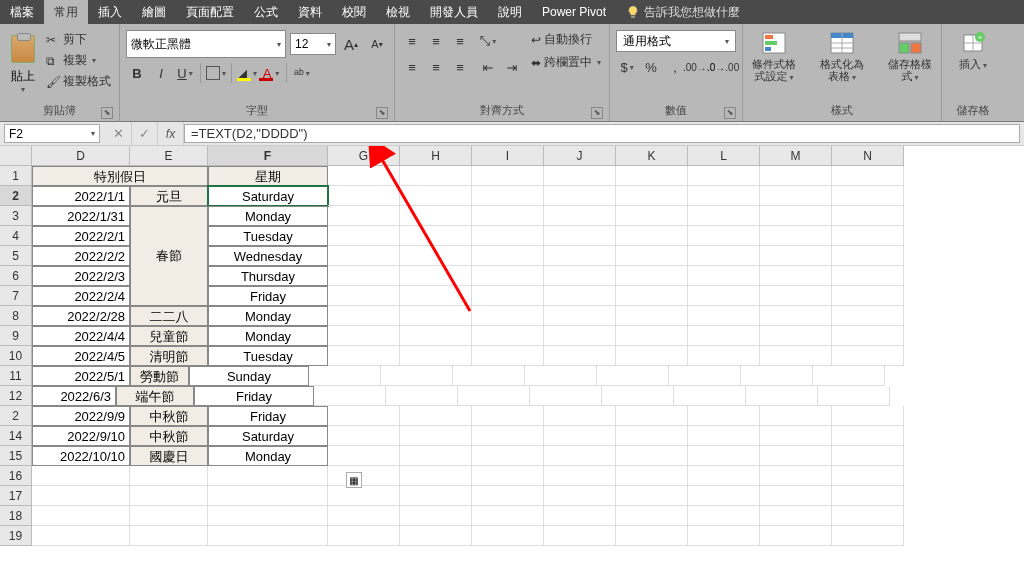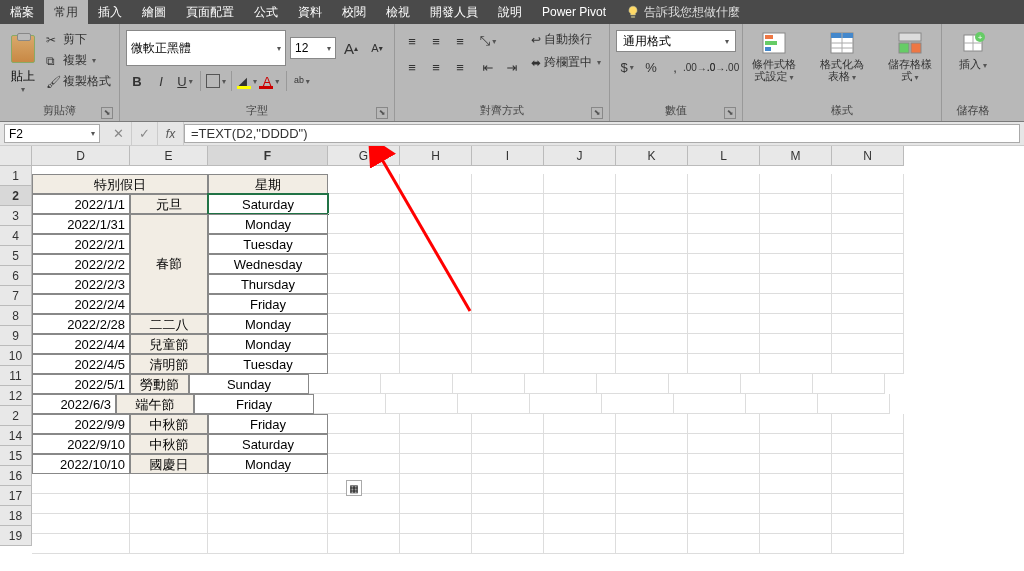--- a/index.html
+++ b/index.html
@@ -22,21 +22,21 @@
 .clipboard-left { display: flex; flex-direction: column; align-items: center; gap: 0; padding-top:4px;}
 .paste-big { width: 34px; height: 38px; display:flex; flex-direction:column; align-items:center; justify-content:center; }
 .paste-icon { width: 24px; height: 28px; background: linear-gradient(#d9a96b,#c88844); border: 1px solid #8a6; border-radius: 2px; position: relative; }
 .paste-icon::before { content:""; position:absolute; top:-3px; left:5px; width:12px; height:6px; background:#bbb; border:1px solid #888; border-radius:2px; }
 .clipboard-right { display:flex; flex-direction:column; gap:2px; padding-top:4px; }
 .clip-item { display:flex; align-items:center; gap:3px; font-size:12px; color:#333; padding:1px 2px;}
 .mini-icon { width:14px; height:14px; display:inline-block; }
 
 .font-group-body { display:flex; flex-direction:column; gap:4px; padding-top:4px; }
 .font-row1 { display:flex; gap:4px; align-items:center; }
-.font-name { width: 160px; height:36px; background:#fff; border:1px solid #888; font-size:12px; padding:2px 4px; display:flex; align-items:center; justify-content:space-between; }
+.font-name { width: 160px; height:28px; background:#fff; border:1px solid #888; font-size:12px; padding:2px 4px; display:flex; align-items:center; justify-content:space-between; }
 .font-size { width: 46px; height:22px; background:#fff; border:1px solid #888; font-size:12px; padding:2px 4px; display:flex; align-items:center; justify-content:space-between; }
 .sq-btn { width:22px; height:22px; border:1px solid transparent; display:flex; align-items:center; justify-content:center; font-size:13px; color:#333; }
 .font-row2 { display:flex; gap:2px; align-items:center; }
 .dd-arrow { font-size:8px; color:#555; margin-left:2px;}
 
 .align-body { display:flex; gap:6px; padding-top:4px; }
 .align-col { display:flex; flex-direction:column; gap:4px; }
 .align-row { display:flex; gap:2px; }
 .wrap-item { display:flex; align-items:center; gap:3px; font-size:12px; color:#333; padding:1px 2px; white-space:nowrap;}
 
@@ -59,21 +59,21 @@
 
 
 .grid-area { position:relative; height: calc(571px - 24px - 98px - 24px); overflow:hidden; background:#fff; }
 .corner { position:absolute; left:0; top:0; width:32px; height:20px; background:#e8e8e8; border-right:1px solid #bbb; border-bottom:1px solid #bbb; }
 .col-headers { position:absolute; left:32px; top:0; height:20px; display:flex; }
 .col-h { background:#e8e8e8; border-right:1px solid #bbb; border-bottom:1px solid #bbb; text-align:center; font-size:12px; color:#333; line-height:20px; }
 .col-h.active { background:#d8d8d8; font-weight:bold;}
 .row-headers { position:absolute; left:0; top:20px; width:32px; }
 .row-h { height:20px; background:#e8e8e8; border-right:1px solid #bbb; border-bottom:1px solid #bbb; text-align:center; font-size:12px; color:#333; line-height:20px; }
 .row-h.active { background:#d8d8d8; font-weight:bold;}
-.cells { position:absolute; left:32px; top:28px; }
+.cells { position:absolute; left:32px; top:20px; }
 .cell-row { display:flex; height:20px; }
 .cell { border-right:1px solid #ddd; border-bottom:1px solid #ddd; font-size:13px; line-height:19px; padding:0 4px; overflow:hidden; white-space:nowrap; }
 .cell.header-cell { background:#f2ede4; font-weight:500; text-align:center; border:1px solid #888; }
 .cell.data-D { text-align:right; border:1px solid #888; background:#fff;}
 .cell.data-E { text-align:center; border:1px solid #888; background:#f2ede4;}
 .cell.data-F { text-align:center; border:1px solid #888; background:#fff;}
 .cell.selected { outline:2px solid #217346; outline-offset:-1px; }
 .autofill-btn { position:absolute; width:16px; height:16px; border:1px solid #aaa; background:#fff; font-size:10px; display:flex; align-items:center; justify-content:center; }
 
 

